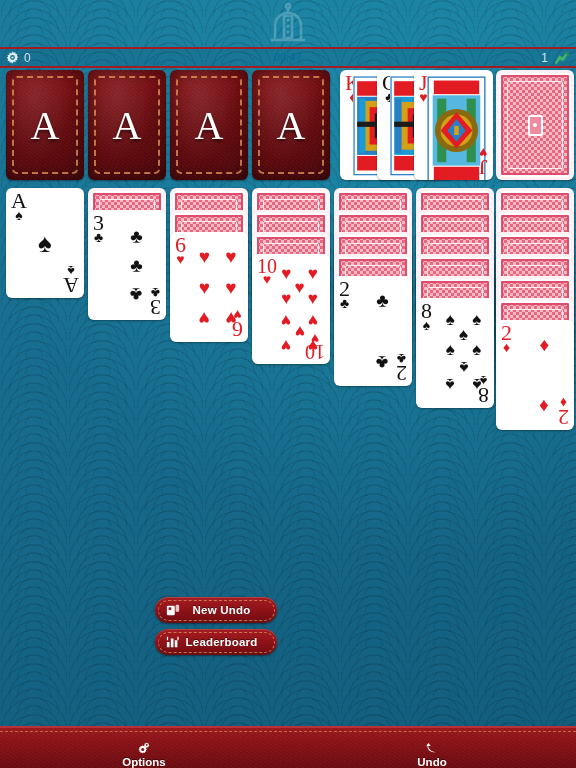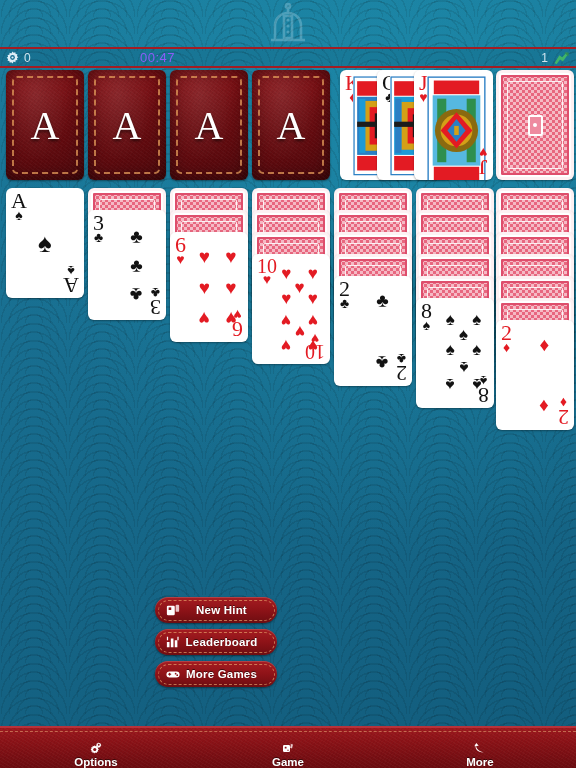--- a/index.html
+++ b/index.html
@@ -36,21 +36,21 @@
   .statusbar {
     position: absolute; left: 0; top: 47px; width: 576px; height: 21px;
     border-top: 2px solid #a41c22;
     border-bottom: 2px solid #a41c22;
     display: flex; align-items: center;
     color: #cfe4ee;
     font-size: 12px;
     background: rgba(10,70,100,.18);
   }
   .sb-left { display: flex; align-items: center; gap: 5px; padding-left: 6px; width: 140px; }
-  .sb-center { flex: 1; color: #8b5cf6; font-size: 13px; letter-spacing: .5px; }
+  .sb-center { flex: 1; text-align: center; color: #0369a1; font-size: 10px; letter-spacing: .5px; }
   .sb-right { display: flex; align-items: center; justify-content: flex-end; gap: 5px; padding-right: 6px; width: 140px; }
   .gear-ico { width: 13px; height: 13px; display: block; }
   .deal-ico { width: 17px; height: 14px; display: block; }
 
   
   .card {
     position: absolute;
     width: 78px; height: 110px;
     border-radius: 6px;
     background: #fff;
@@ -582,68 +582,49 @@
   </div>
 </div>
 
 <div class="menu">
   <div class="mbtn">
     <svg class="mico" viewBox="0 0 16 16">
       <rect x="1" y="3" width="9" height="11" rx="1.4" fill="#fff"></rect>
       <rect x="3" y="5" width="3" height="3" fill="#8f1318"></rect>
       <rect x="11" y="2" width="4" height="8" rx="1" fill="#e9c5c7"></rect>
     </svg>
-    <span class="mlbl">New Hint</span>
+    <span class="mlbl">New Undo</span>
   </div>
   <div class="mbtn">
     <svg class="mico" viewBox="0 0 16 16">
       <rect x="1" y="8" width="3" height="6" fill="#fff"></rect>
       <rect x="5.5" y="4" width="3" height="10" fill="#fff"></rect>
       <rect x="10" y="6" width="3" height="8" fill="#fff"></rect>
       <rect x="1" y="2" width="1.4" height="4" fill="#fff"></rect>
       <rect x="13" y="2" width="1.4" height="4" fill="#fff"></rect>
     </svg>
     <span class="mlbl">Leaderboard</span>
   </div>
-  <div class="mbtn">
-    <svg class="mico" viewBox="0 0 16 16">
-      <rect x="0.5" y="5" width="15" height="7" rx="3.5" fill="#fff"></rect>
-      <rect x="2.5" y="7.6" width="3.4" height="1.3" fill="#8f1318"></rect>
-      <rect x="3.45" y="6.65" width="1.3" height="3.2" fill="#8f1318"></rect>
-      <circle cx="11" cy="7.6" r="1" fill="#8f1318"></circle>
-      <circle cx="12.8" cy="9.4" r="1" fill="#8f1318"></circle>
-    </svg>
-    <span class="mlbl">More Games</span>
-  </div>
 </div>
 
 <div class="toolbar">
   <div class="tb-noise"></div>
 
   <div class="tb-item">
     <svg class="tico" viewBox="0 0 24 24">
       <path fill="#fff" d="M9.5 6.5l1.6 2 2.5-.8.4 2.6 2.6.4-.8 2.5 2 1.6-2 1.6.8 2.5-2.6.4-.4 2.6-2.5-.8-1.6 2-1.6-2-2.5.8-.4-2.6-2.6-.4.8-2.5-2-1.6 2-1.6-.8-2.5 2.6-.4.4-2.6 2.5.8z"></path>
       <circle cx="9.5" cy="14.9" r="3.1" fill="#8a1217"></circle>
       <path fill="#fff" d="M17.5 1l1 1.3 1.6-.5.2 1.7 1.7.2-.5 1.6 1.3 1-1.3 1-.2.2.5 1.4-1.7.2-.2 1.7-1.6-.5-1 1.3-1-1.3-1.6.5-.2-1.7-1.7-.2.5-1.6-1.3-1 1.3-1 -.5-1.6 1.7-.2.2-1.7 1.6.5z"></path>
       <circle cx="17.5" cy="5.6" r="1.9" fill="#8a1217"></circle>
     </svg>
     <span class="tlbl">Options</span>
   </div>
 
-  <div class="tb-item">
-    <svg class="tico" viewBox="0 0 24 24">
-      <rect x="2" y="6" width="14" height="14" rx="2.4" fill="#fff"></rect>
-      <rect x="5.5" y="9.5" width="3.6" height="3.6" rx=".7" fill="#8a1217"></rect>
-      <circle cx="12" cy="16.5" r="1.3" fill="#8a1217"></circle>
-      <path d="M14 3.2 L22 5.2 L20 13 L16.2 11.5 L18 5.2 z" fill="#e6c8ca"></path>
-    </svg>
-    <span class="tlbl">Game</span>
-  </div>
 
 
   <div class="tb-item">
     <svg class="tico" viewBox="0 0 24 24">
       <path fill="#fff" d="M4.5 3.5 C4.5 3.5 3.6 9 6 13 C8.2 16.7 13.5 19.5 19.5 20.5 C14.5 20.8 8.5 19 5.2 15.3 C2 11.7 3 5.5 4.5 3.5 z"></path>
       <path fill="#fff" d="M4.6 2.2 L9.4 7.4 L0.6 8.6 z"></path>
     </svg>
-    <span class="tlbl">More</span>
+    <span class="tlbl">Undo</span>
   </div>
 </div>
 
 </body></html>

